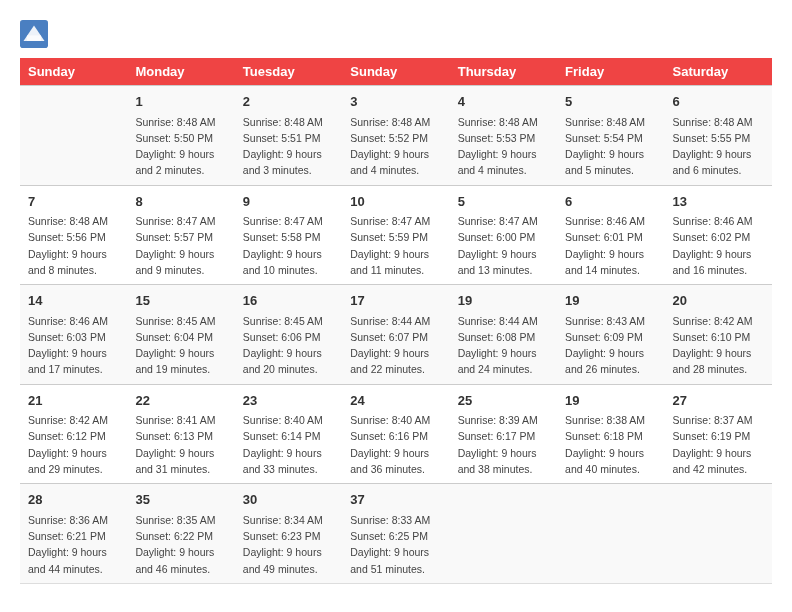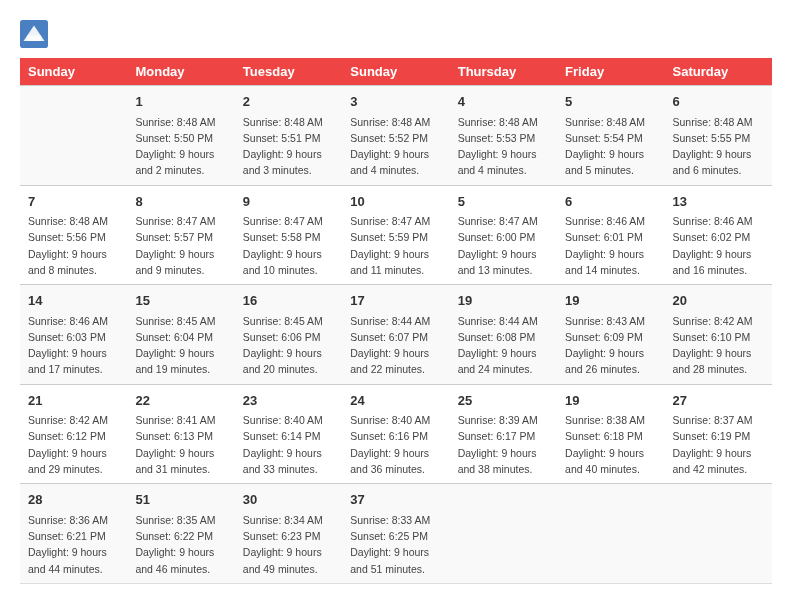--- a/index.html
+++ b/index.html
@@ -241,21 +241,21 @@
           <span class="day-num">27</span>
           <div class="cell-text">Sunrise: 8:37 AM<br>Sunset: 6:19 PM<br>Daylight: 9 hours and 42 minutes.</div>
         </td>
       </tr>
       <tr class="week-row">
         <td>
           <span class="day-num">28</span>
           <div class="cell-text">Sunrise: 8:36 AM<br>Sunset: 6:21 PM<br>Daylight: 9 hours and 44 minutes.</div>
         </td>
         <td>
-          <span class="day-num">51</span>
+          <span class="day-num">35</span>
           <div class="cell-text">Sunrise: 8:35 AM<br>Sunset: 6:22 PM<br>Daylight: 9 hours and 46 minutes.</div>
         </td>
         <td>
           <span class="day-num">30</span>
           <div class="cell-text">Sunrise: 8:34 AM<br>Sunset: 6:23 PM<br>Daylight: 9 hours and 49 minutes.</div>
         </td>
         <td>
           <span class="day-num">37</span>
           <div class="cell-text">Sunrise: 8:33 AM<br>Sunset: 6:25 PM<br>Daylight: 9 hours and 51 minutes.</div>
         </td>

